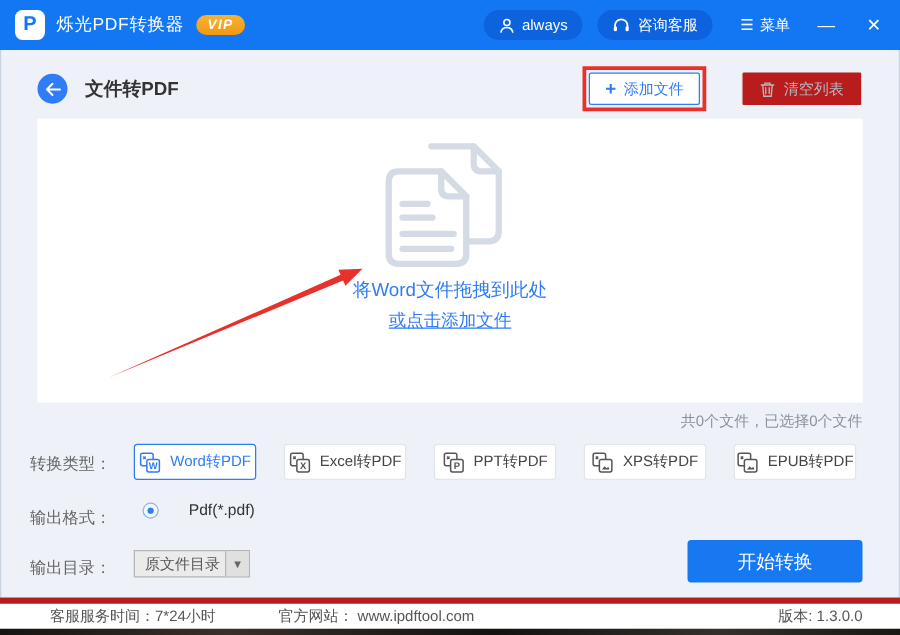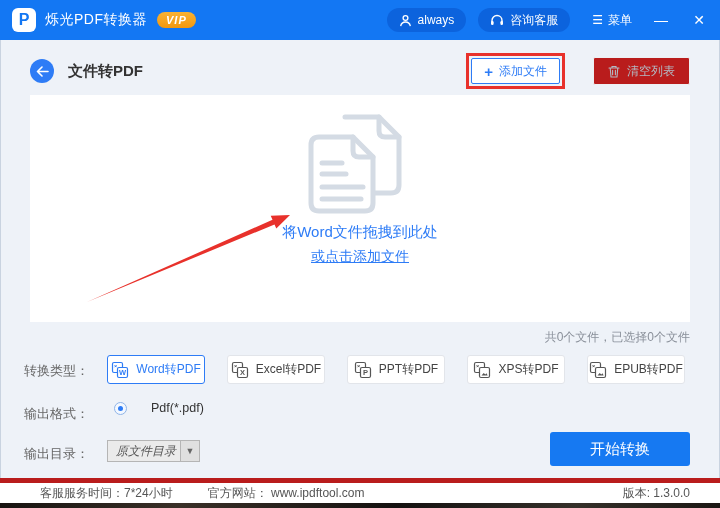--- a/index.html
+++ b/index.html
@@ -53,32 +53,32 @@
   .type-btn { width:98px; height:29px; background:#fff; border:1px solid #e2e5ea; border-radius:3px;
               display:flex; align-items:center; justify-content:center; gap:7px; font-size:12px; color:#444;
               cursor:pointer; }
   .type-btn.active { border-color:#2e7cf6; color:#2e7cf6; }
   .radio-wrap { position:absolute; top:401px; left:114px; display:flex; align-items:center; gap:24px; cursor:pointer; }
   .radio { width:13px; height:13px; border-radius:50%; border:1px solid #8fb4e8; background:#f3f8ff; position:relative; }
   .radio::after { content:""; position:absolute; left:3px; top:3px; width:5px; height:5px; border-radius:50%;
                   background:#2e7cf6; }
   .radio-label { font-size:12.5px; color:#333; }
   .combo { position:absolute; top:440px; left:107px; width:93px; height:22px; background:#ebebeb;
-           border:1px solid #b5b5b5; display:flex; align-items:center; cursor:pointer;font-style:italic; }
+           border:1px solid #b5b5b5; display:flex; align-items:center; cursor:pointer; }
   .combo-text { flex:1; font-size:12px; color:#555; padding-left:8px; }
   .combo-arrow { width:19px; height:100%; border-left:1px solid #b5b5b5; background:#e0e0e0; color:#666;
                  font-size:9px; display:flex; align-items:center; justify-content:center; }
   .start-btn { position:absolute; top:432px; left:550px; width:140px; height:34px; background:#1679f2;
                color:#fff; border:none; font-size:15px; border-radius:3px; cursor:pointer; }
 
   
   .footer { position:absolute; top:478px; left:0; width:720px; height:25px; background:#fff;
             border-top:5px solid #b91c1c; display:flex; align-items:center; font-size:12px; color:#555; }
   .footer .f1 { margin-left:40px; }
-  .footer .f2 { margin-left:35px; }
+  .footer .f2 { margin-left:50px; }
   .footer .fv { margin-left:auto; margin-right:30px; }
   .desktop-strip { position:absolute; top:503px; left:0; width:720px; height:5px;
                    background:linear-gradient(90deg,#171310,#3a3028 25%,#141110 55%,#35302a 80%,#1b1713); }
 </style>
 </head>
 <body>
 
 <div class="window">
 
   <div class="titlebar">

